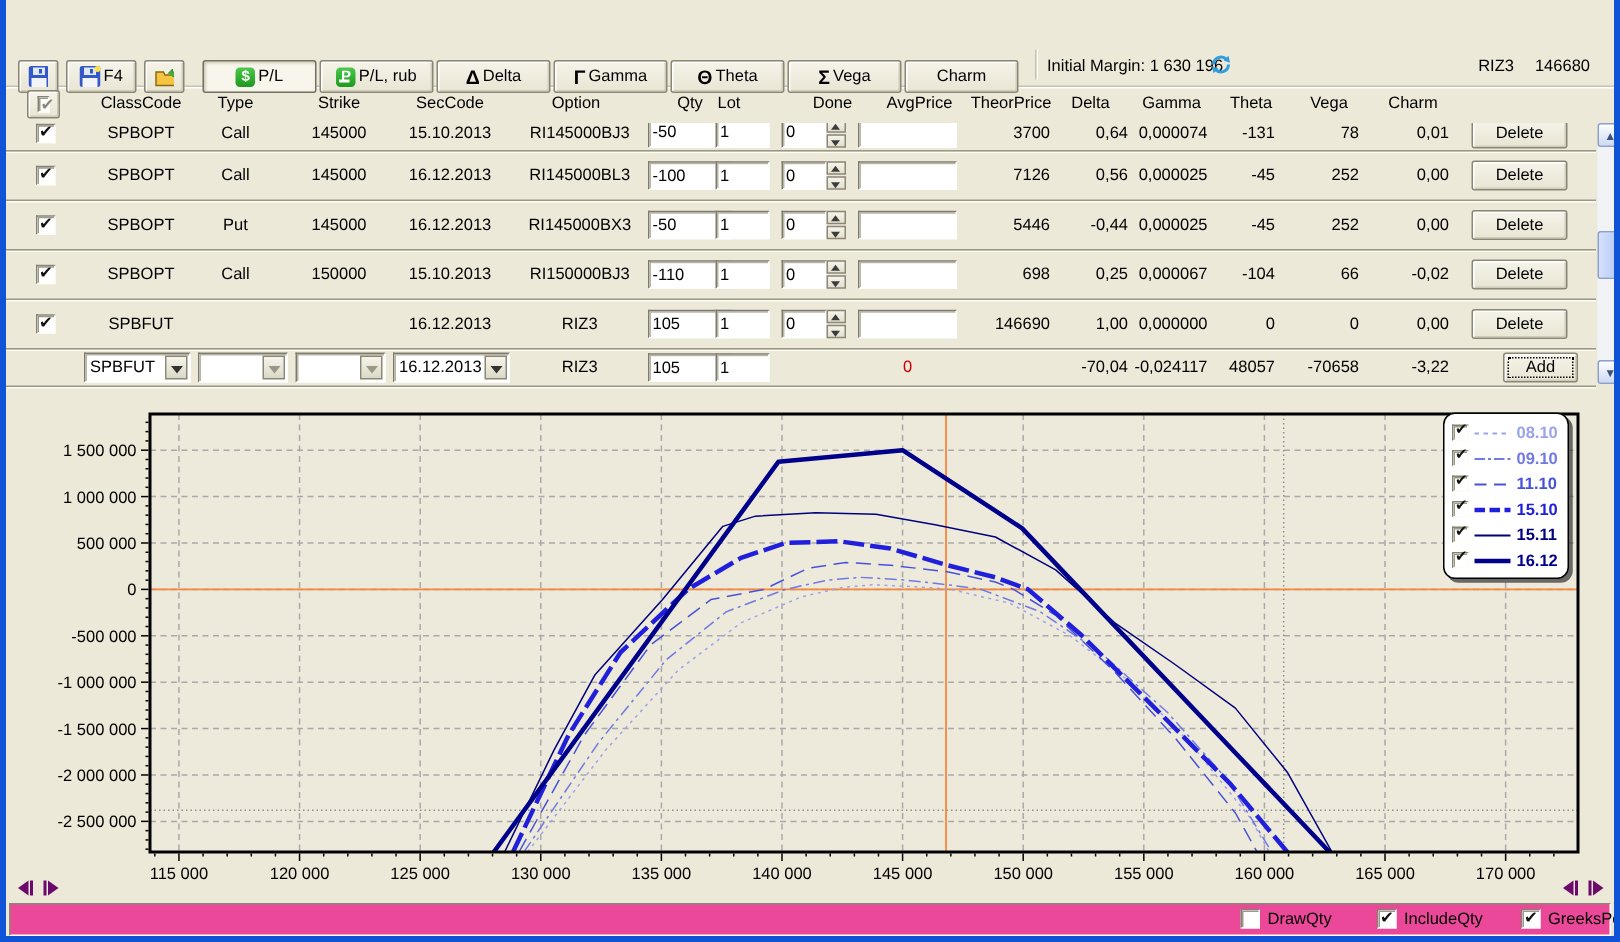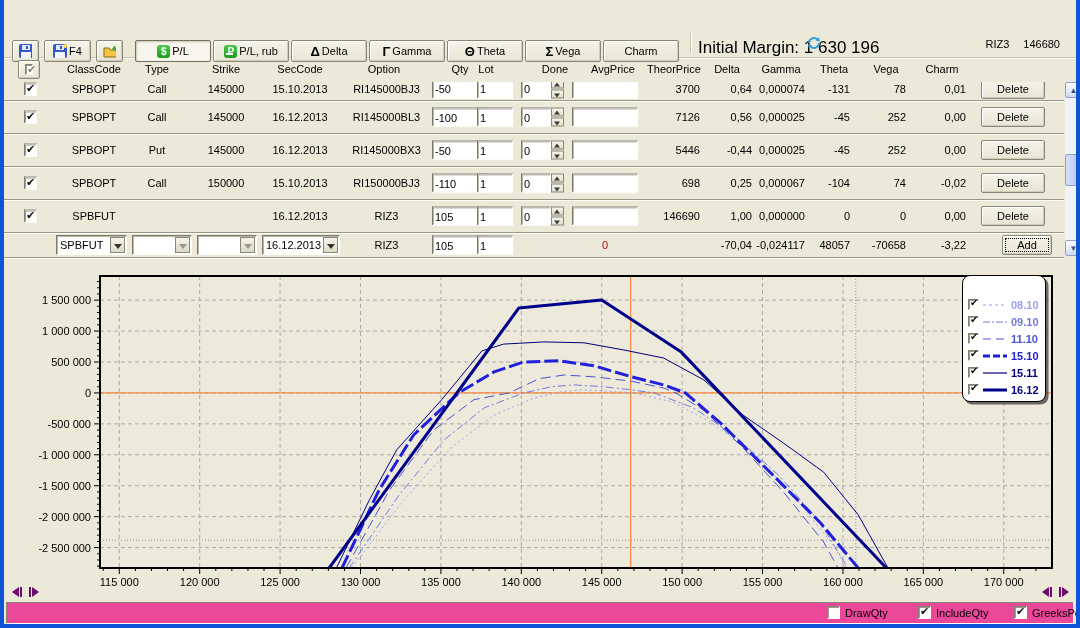--- a/index.html
+++ b/index.html
@@ -19,21 +19,21 @@
   .g-min{position:absolute;left:4px;bottom:4px;width:9px;height:3px;background:#fff;}
   .g-max{width:10px;height:9px;border:1px solid #fff;border-top:3px solid #fff;}
   
   .toolbar{position:absolute;left:0;top:28px;width:1072px;height:30px;background:#ece9d8;
     border-bottom:1px solid #c5c2b0;box-shadow:0 1px 0 #fff;}
   .btn{background:linear-gradient(#f6f4ea,#e8e5d4);border:1px solid #8a8778;border-radius:2px;
     box-shadow:inset 1px 1px 0 #fff,inset -1px -1px 0 #cfccba;font-size:11px;color:#000;cursor:default;}
   .tbarbtn{position:absolute;top:12px;height:22px;display:flex;align-items:center;justify-content:center;gap:2px;}
   .tog.pressed{background:#f7f5ec;border-color:#73705f;box-shadow:inset 1px 1px 2px #c9c5b2;}
   .sep{position:absolute;left:686px;top:5px;width:2px;height:20px;border-left:1px solid #c5c2b0;border-right:1px solid #fff;}
-  .margin-label{position:absolute;left:694px;top:10px;font-size:17px;}
+  .margin-label{position:absolute;left:694px;top:10px;font-size:11px;}
   .refresh{position:absolute;left:802px;top:7px;width:16px;height:16px;}
   .instr{position:absolute;right:16px;top:10px;font-size:11px;display:flex;gap:14px;}
   .gico{width:13px;height:13px;background:linear-gradient(#4cc94c,#1d9a1d);border-radius:3px;color:#fff;
         font-size:10px;font-weight:bold;display:inline-flex;align-items:center;justify-content:center;position:relative;}
   .gico .bar{position:absolute;left:2px;bottom:3px;width:7px;height:1.5px;background:#fff;}
   .greek{font-size:13px;font-weight:bold;}
   
   .ghead{position:absolute;left:0;top:58px;width:1060px;height:24px;font-size:11px;}
   .ghead .hl{position:absolute;top:5px;width:90px;text-align:center;}
   .hcbtn{position:absolute;left:14px;top:2px;width:22px;height:19px;display:flex;align-items:center;justify-content:center;}
@@ -87,21 +87,21 @@
   
   .sbar{position:absolute;left:1061px;top:82px;width:17px;height:174px;background:#f2f3f7;}
   .sb{position:absolute;left:0;width:17px;height:16px;background:linear-gradient(#fdfeff,#cdd9f4);
       border:1px solid #8ca0c8;border-radius:2px;color:#39537e;font-size:8px;display:flex;align-items:center;justify-content:center;}
   .sthumb{position:absolute;left:0;top:72px;width:17px;height:32px;background:linear-gradient(90deg,#d6e1fb,#aec5f4);
       border:1px solid #8ca0c8;border-radius:2px;}
   
   #chartwrap{position:absolute;left:0;top:258px;width:1072px;height:344px;}
   #chart{position:absolute;left:0;top:0;}
   #legend{position:absolute;left:958px;top:17px;width:84px;background:#fff;border:1px solid #000;
-          border-radius:8px;box-shadow:2.5px 2.5px 0 rgba(60,60,60,.75);padding:20px 4px 3px 5px;}
+          border-radius:8px;box-shadow:2.5px 2.5px 0 rgba(60,60,60,.75);padding:4px 4px 3px 5px;}
   .lgrow{display:flex;align-items:center;gap:3px;height:17px;}
   .lgrow .cb{width:11px;height:11px;}
   .lgrow .cb.on::after{font-size:10px;top:-3px;}
   .lglab{font-size:11px;font-weight:bold;}
   .nav{position:absolute;display:flex;gap:7px;align-items:center;}
   .nav .grp{display:flex;align-items:center;gap:1px;}
   .tri-l{width:0;height:0;border-right:7px solid #6b0a6b;border-top:5px solid transparent;border-bottom:5px solid transparent;}
   .tri-r{width:0;height:0;border-left:7px solid #6b0a6b;border-top:5px solid transparent;border-bottom:5px solid transparent;}
   .nbar{width:2px;height:10px;background:#6b0a6b;}
   
@@ -299,21 +299,21 @@
       <span class="spin">
             <i class="su"></i>
             <i class="sd"></i>
           </span>
     </span>
     <input class="inp c-avg v-avg" style="">
     <span class="cell num c-theor v-theor">698</span>
     <span class="cell num c-delta v-delta">0,25</span>
     <span class="cell num c-gamma v-gamma">0,000067</span>
     <span class="cell num c-theta v-theta">-104</span>
-    <span class="cell num c-vega v-vega">74</span>
+    <span class="cell num c-vega v-vega">66</span>
     <span class="cell num c-charm v-charm">-0,02</span>
     <button class="btn c-del v-action">Delete</button>
   </div>
       <div class="row">
     <span class="cb on cell c-check"></span>
     <span class="cell c-class v-class">SPBFUT</span>
     <span class="cell c-type v-type"></span>
     <span class="cell c-strike v-strike"></span>
     <span class="cell c-exp v-exp">16.12.2013</span>
     <span class="cell c-sec v-sec">RIZ3</span>

